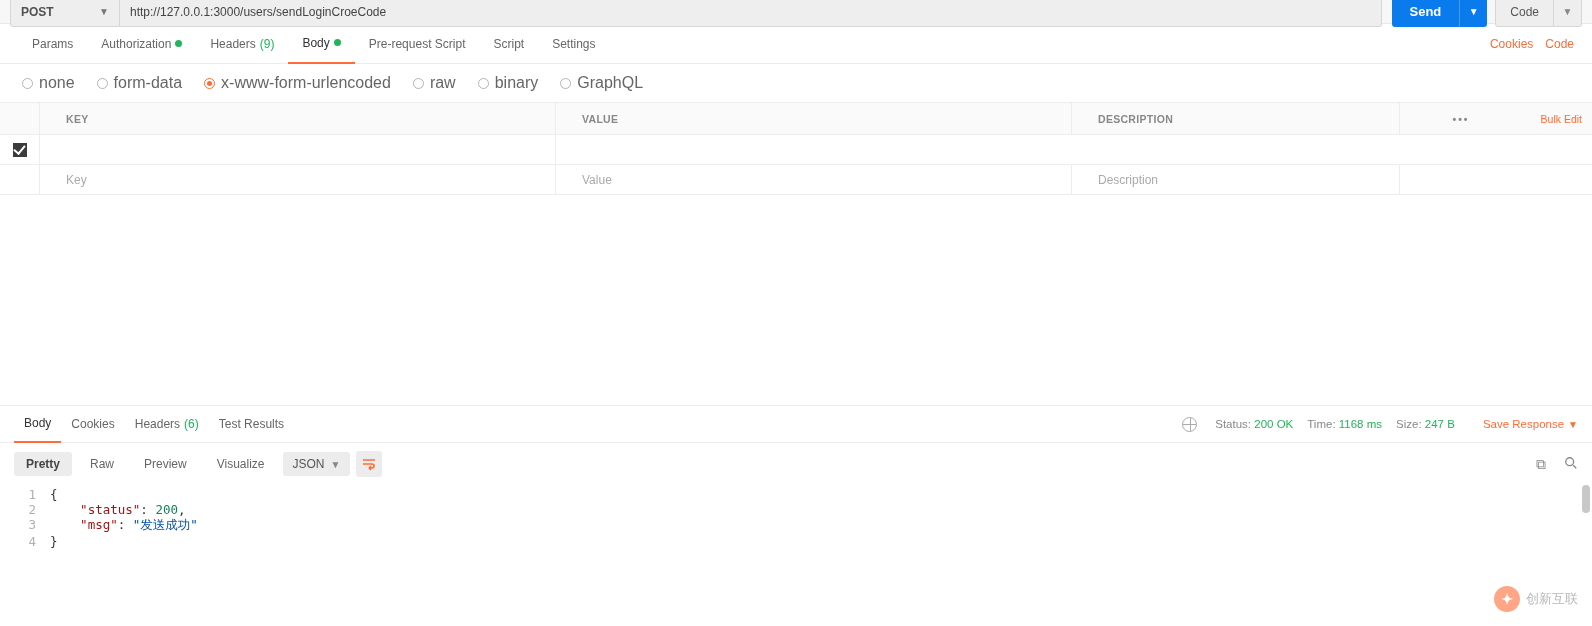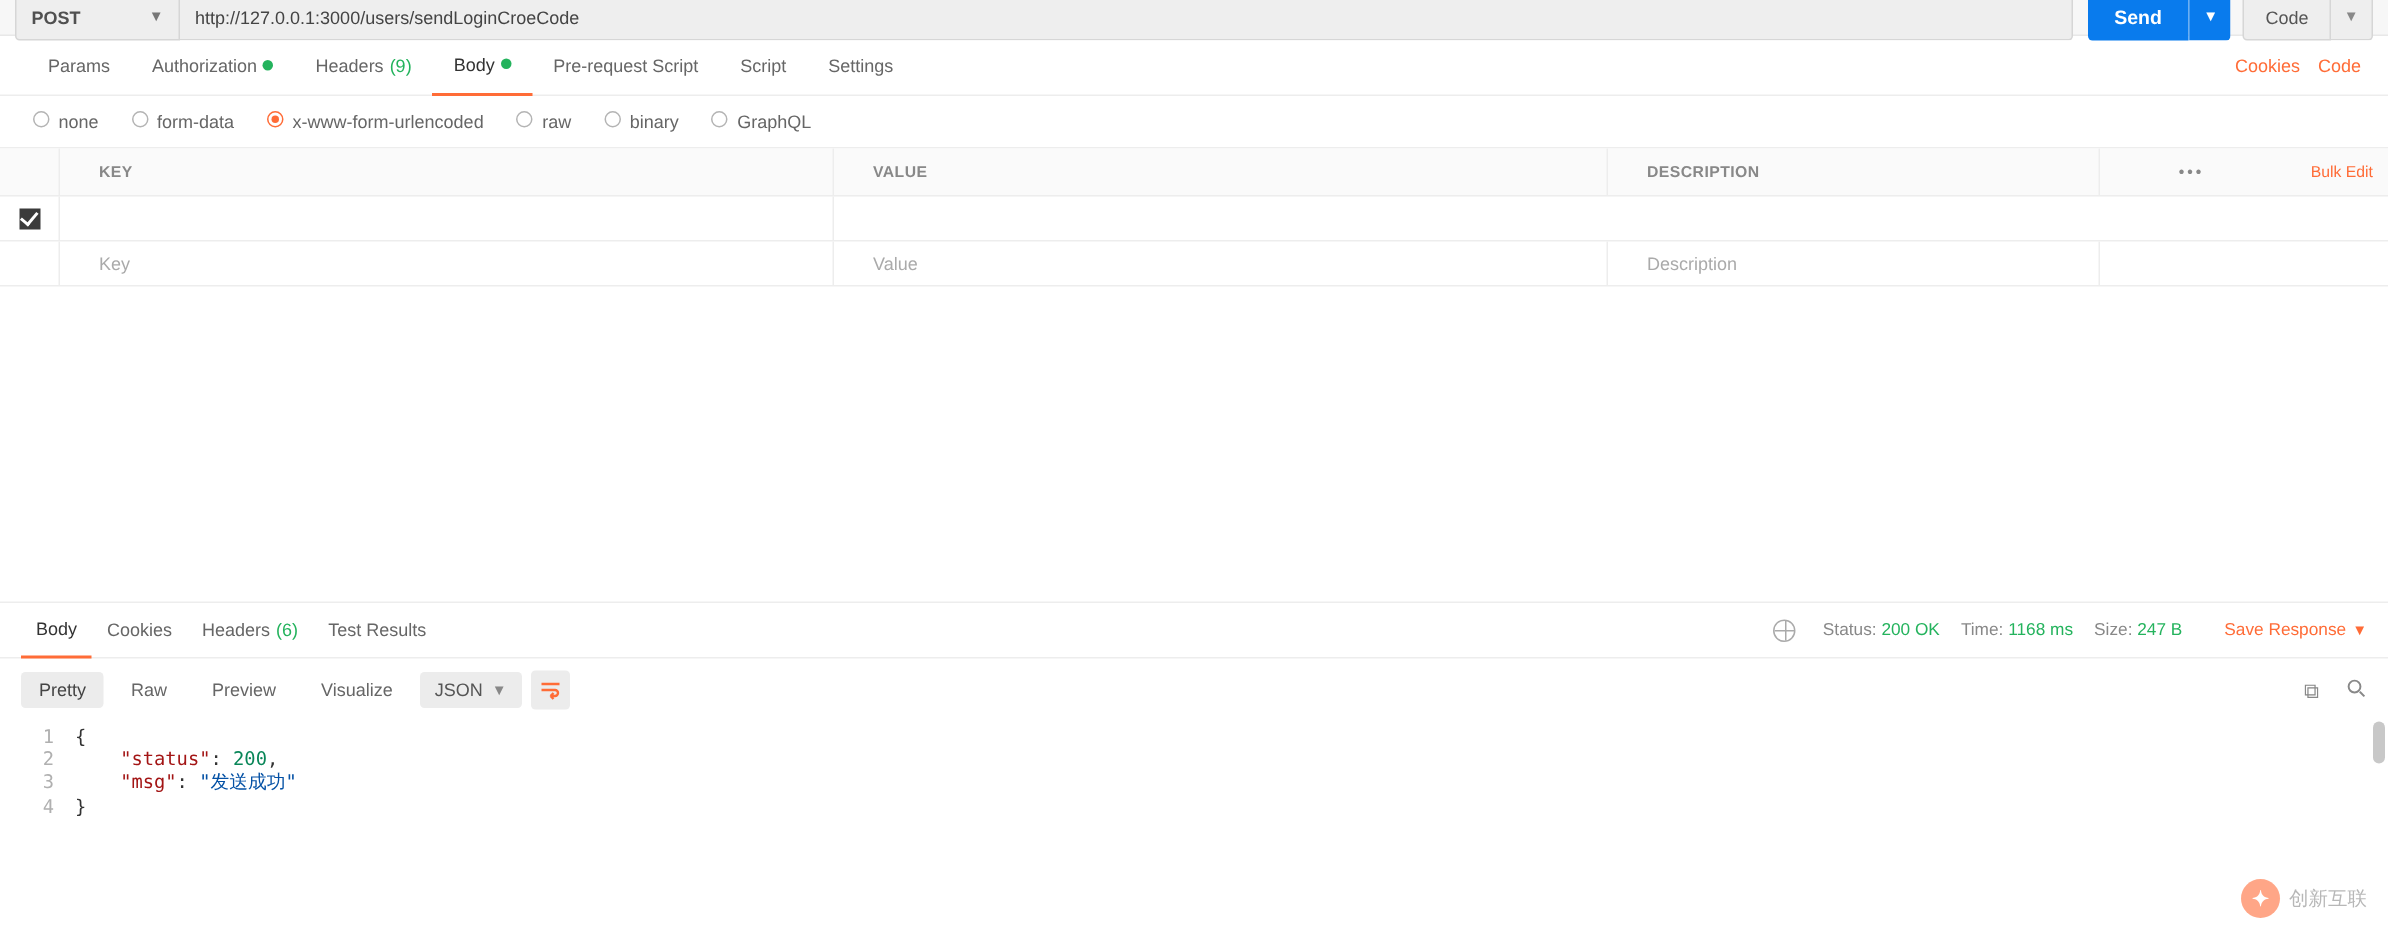--- a/index.html
+++ b/index.html
@@ -121,21 +121,21 @@
 .tab .count { color:#24b35d; }
 .tabs-spacer { flex:1; }
 .link-orange { color:#ff6c37; font-size:12px; cursor:pointer; margin-left:12px; }
 
 
 .body-mode-row {
   display:flex; align-items:center; gap:22px;
   padding: 10px 22px;
 }
 .mode-opt {
-  display:flex; gap:6px; font-size:12px; color:#666; cursor:pointer;
+  display:flex; align-items:center; gap:6px; font-size:16px; color:#666; cursor:pointer;
 }
 .radio {
   width:11px; height:11px; border-radius:50%;
   border:1px solid #b4b4b4; display:inline-block; background:#fff;
   position:relative;
 }
 .mode-opt.active .radio {
   border-color:#ff6c37;
 }
 .mode-opt.active .radio::after {
@@ -206,21 +206,21 @@
 .globe::after { top:0; bottom:0; left:50%; width:1px; }
 .save-resp { color:#ff6c37; cursor:pointer; display:flex; align-items:center; gap:4px; margin-left:14px;}
 
 
 .resp-toolbar {
   display:flex; align-items:center; padding:8px 14px; gap:6px;
 }
 .pill {
   padding:5px 12px; font-size:12px; border-radius:3px; color:#666; cursor:pointer;
 }
-.pill.active { background:#ececec; color:#444; }
+.pill.active { background:#ececec; color:#444;font-weight:bold; }
 .format-sel {
   display:flex; align-items:center; background:#ececec; padding:5px 10px;
   border-radius:3px; font-size:12px; color:#555; gap:6px; cursor:pointer;
 }
 .line-wrap {
   width:26px; height:26px; display:flex; align-items:center; justify-content:center;
   background:#ececec; border-radius:3px; cursor:pointer;
 }
 .line-wrap svg path { stroke:#ff6c37; stroke-width:1.6; fill:none; }
 .resp-tool-spacer { flex:1; }

